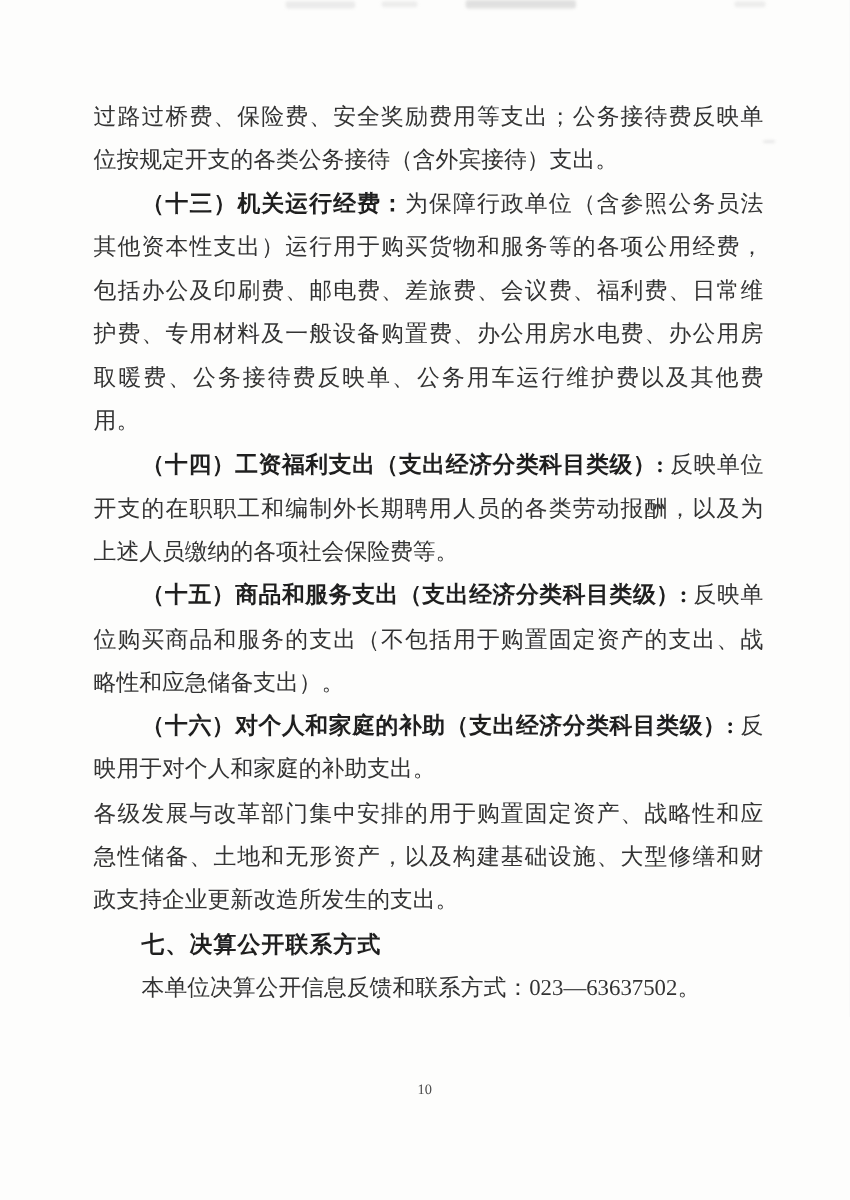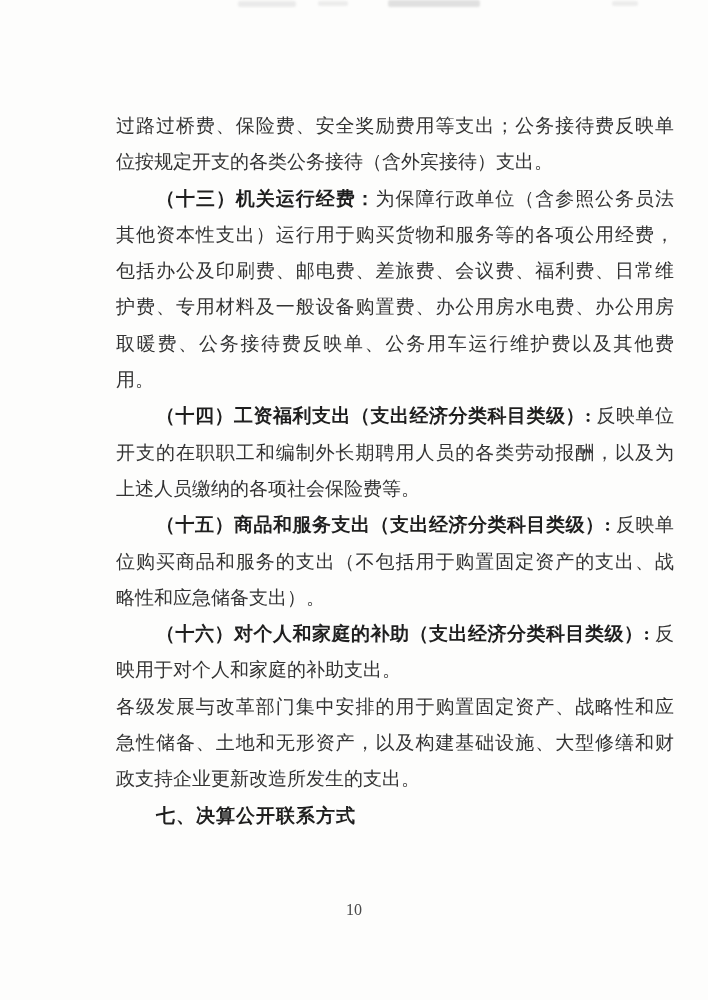--- a/index.html
+++ b/index.html
@@ -22,41 +22,41 @@
     border-radius: 2px;
   }
   .a1 { left: 238px; top: 1px; width: 58px; height: 6px; opacity: .55; }
   .a2 { left: 318px; top: 1px; width: 30px; height: 5px; opacity: .5; }
   .a3 { left: 388px; top: 0px;  width: 92px; height: 7px; opacity: .65; background:#d2d2d2; }
   .a4 { left: 612px; top: 1px; width: 26px; height: 5px; opacity: .5; }
   .a5 { left: 636px; top: 117px; width: 10px; height: 2px; opacity: .6; background:#cfcfcf; }
 
   .content {
     position: absolute;
-    left: 78px; top: 108px; width: 558px; margin-left: 38px;
+    left: 78px; top: 80px; width: 558px;
   }
   .ln {
     height: 36.3px;
     line-height: 36.3px;
     font-size: 19px;
     color: #333333;
     text-align: justify;
     text-align-last: justify;
     overflow: hidden;
     white-space: nowrap;
   }
   .end { text-align-last: left; }
   .ind { text-indent: 40px; }
   .b { font-weight: bold; color: #1f1f1f; }
   .heading .b { letter-spacing: 1px; }
   .page-number {
     position: absolute;
     left: 0; right: 0; top: 901px;
     text-align: center;
-    font-size: 16px;
+    font-size: 12px;
     color: #4a4a4a;
     font-family: "Liberation Serif", "DejaVu Serif", serif;
   }
 </style>
 </head>
 <body>
 
 <div class="page">
 
   <div class="artifact a1"></div>
@@ -79,17 +79,18 @@
     <div class="ln end"><span class="b"></span><span>上述人员缴纳的各项社会保险费等。</span></div>
     <div class="ln ind"><span class="b">（十五）商品和服务支出（支出经济分类科目类级）: </span><span>反映单</span></div>
     <div class="ln"><span class="b"></span><span>位购买商品和服务的支出（不包括用于购置固定资产的支出、战</span></div>
     <div class="ln end"><span class="b"></span><span>略性和应急储备支出）。</span></div>
     <div class="ln ind"><span class="b">（十六）对个人和家庭的补助（支出经济分类科目类级）: </span><span>反</span></div>
     <div class="ln end"><span class="b"></span><span>映用于对个人和家庭的补助支出。</span></div>
     <div class="ln"><span class="b"></span><span>各级发展与改革部门集中安排的用于购置固定资产、战略性和应</span></div>
     <div class="ln"><span class="b"></span><span>急性储备、土地和无形资产，以及构建基础设施、大型修缮和财</span></div>
     <div class="ln end"><span class="b"></span><span>政支持企业更新改造所发生的支出。</span></div>
     <div class="ln ind end heading"><span class="b">七、决算公开联系方式</span><span></span></div>
+    <div class="ln ind end"><span class="b"></span><span>本单位决算公开信息反馈和联系方式：023—63637502。</span></div>
   </div>
 
   <div class="page-number">10</div>
 
 </div>
 
 </body></html>

